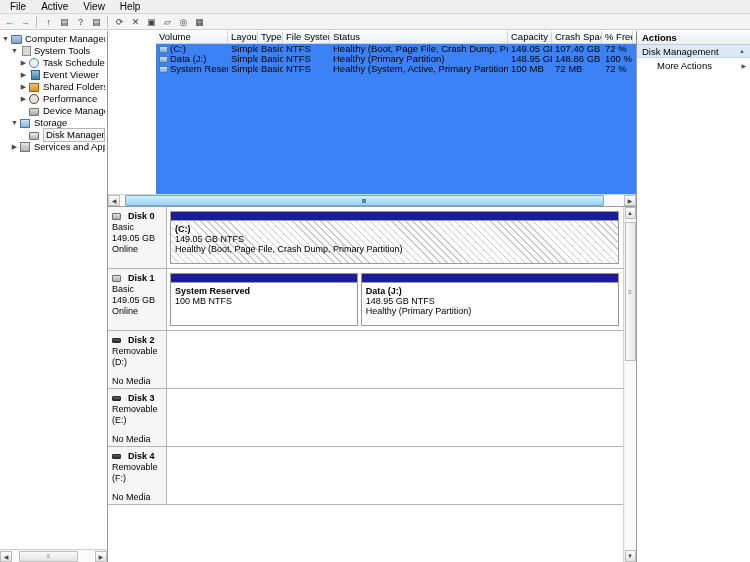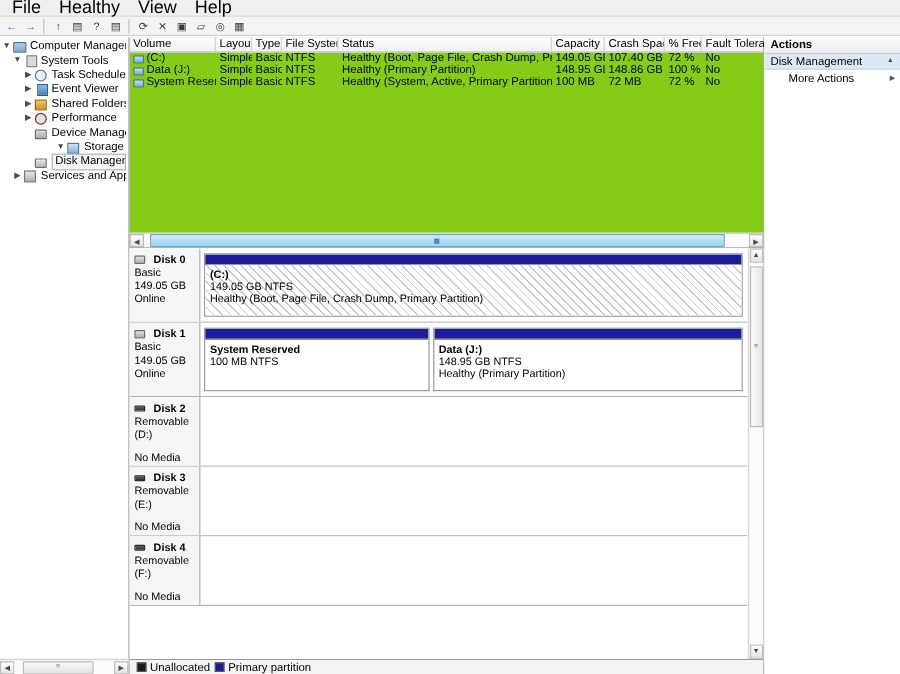--- a/index.html
+++ b/index.html
@@ -16,21 +16,21 @@
   #app { position: relative; width: 750px; height: 562px; }
 
   
   .menubar {
     height: 14px; background: #f0f0f0;
     border-bottom: 1px solid #d6d6d6;
     display: flex; align-items: center;
     padding-left: 3px; gap: 1px;
   }
   .menubar .mi {
-    padding: 1px 7px; font-size: 15px; line-height: 11px;
+    padding: 1px 7px; font-size: 10px; line-height: 11px;
     white-space: nowrap; cursor: default;
   }
 
   
   .toolbar {
     height: 16px; background: #f4f4f4;
     border-bottom: 1px solid #cfcfcf;
     display: flex; align-items: center;
     padding-left: 2px; gap: 1px;
   }
@@ -86,21 +86,21 @@
   .ic-svc { background: linear-gradient(#e6e6e6,#b0b0b0); border: 1px solid #767676; width: 10px; height: 10px; }
 
   
   .center {
     flex: 1; display: flex; flex-direction: column;
     background: #fff; min-width: 0;
     border-right: 1px solid #9a9a9a;
   }
 
   
-  .vollist { height: 163px; display: flex; flex-direction: column; background: #84cc16; }
+  .vollist { height: 163px; display: flex; flex-direction: column; background: #3b82f6; margin-left: 48px; }
   .vhead {
     display: flex; height: 13px; background: linear-gradient(#fdfdfd,#eef1f4);
     border-bottom: 1px solid #cfd4d9; font-size: 9.5px; line-height: 12px;
   }
   .vhead .vh {
     border-right: 1px solid #cfd4d9; padding-left: 3px;
     white-space: nowrap; overflow: hidden; cursor: default;
   }
   .vrows { flex: 1; overflow: hidden; }
   .vrow { display: flex; height: 10px; font-size: 9.5px; line-height: 10px; cursor: default; }
@@ -235,21 +235,21 @@
     font-size: 6px; color: #7a7a7a;
   }
 </style>
 </head>
 <body>
 
 <div id="app">
 
   <div class="menubar" id="menubar">
       <div class="mi">File</div>
-      <div class="mi">Healthy</div>
+      <div class="mi">Active</div>
       <div class="mi">View</div>
       <div class="mi">Help</div>
     </div>
 
   <div class="toolbar" id="toolbar">
       <div class="tb" style="font-size: 9px; color: rgb(46, 127, 186);">←</div>
       <div class="tb" style="font-size: 9px; color: rgb(46, 127, 186);">→</div>
       <div class="tbsep"></div>
       <div class="tb" style="font-size: 9px; color: rgb(60, 60, 60);">↑</div>
       <div class="tb" style="font-size: 9px; color: rgb(60, 60, 60);">▤</div>
@@ -310,21 +310,21 @@
             </span>
             <span class="tlabel">Performance</span>
           </div>
           <div class="trow" style="padding-left: 18px;">
             <span class="exp"></span>
             <span class="tico">
               <span class="ic-dev" style="display: block;"></span>
             </span>
             <span class="tlabel">Device Manager</span>
           </div>
-          <div class="trow" style="padding-left: 9px; margin-left: 36px;">
+          <div class="trow" style="padding-left: 9px;">
             <span class="exp">▼</span>
             <span class="tico">
               <span class="ic-storage" style="display: block;"></span>
             </span>
             <span class="tlabel">Storage</span>
           </div>
           <div class="trow sel" style="padding-left: 18px;">
             <span class="exp"></span>
             <span class="tico">
               <span class="ic-disk" style="display: block;"></span>
@@ -515,30 +515,20 @@
           </div>
         <div class="vscroll">
           <div class="vbtn">▲</div>
           <div class="vtrack" id="graphtrack">
             <div class="vthumb" id="graphthumb" style="top: 1%; height: 42%;">≡</div>
           </div>
           <div class="vbtn">▼</div>
         </div>
       </div>
 
-      <div class="legend" id="legend">
-          <div class="legitem">
-            <span class="sw unalloc" style="background: rgb(26, 26, 26);"></span>
-            <span>Unallocated</span>
-          </div>
-          <div class="legitem">
-            <span class="sw primary" style="background: rgb(27, 27, 156);"></span>
-            <span>Primary partition</span>
-          </div>
-        </div>
     </div>
 
     <div class="actions">
       <div class="ahead">Actions</div>
       <div class="agroup">
         <span class="atitle">Disk Management</span>
         <span class="arrow">▲</span>
       </div>
       <div id="aitems">
           <div class="aitem">

